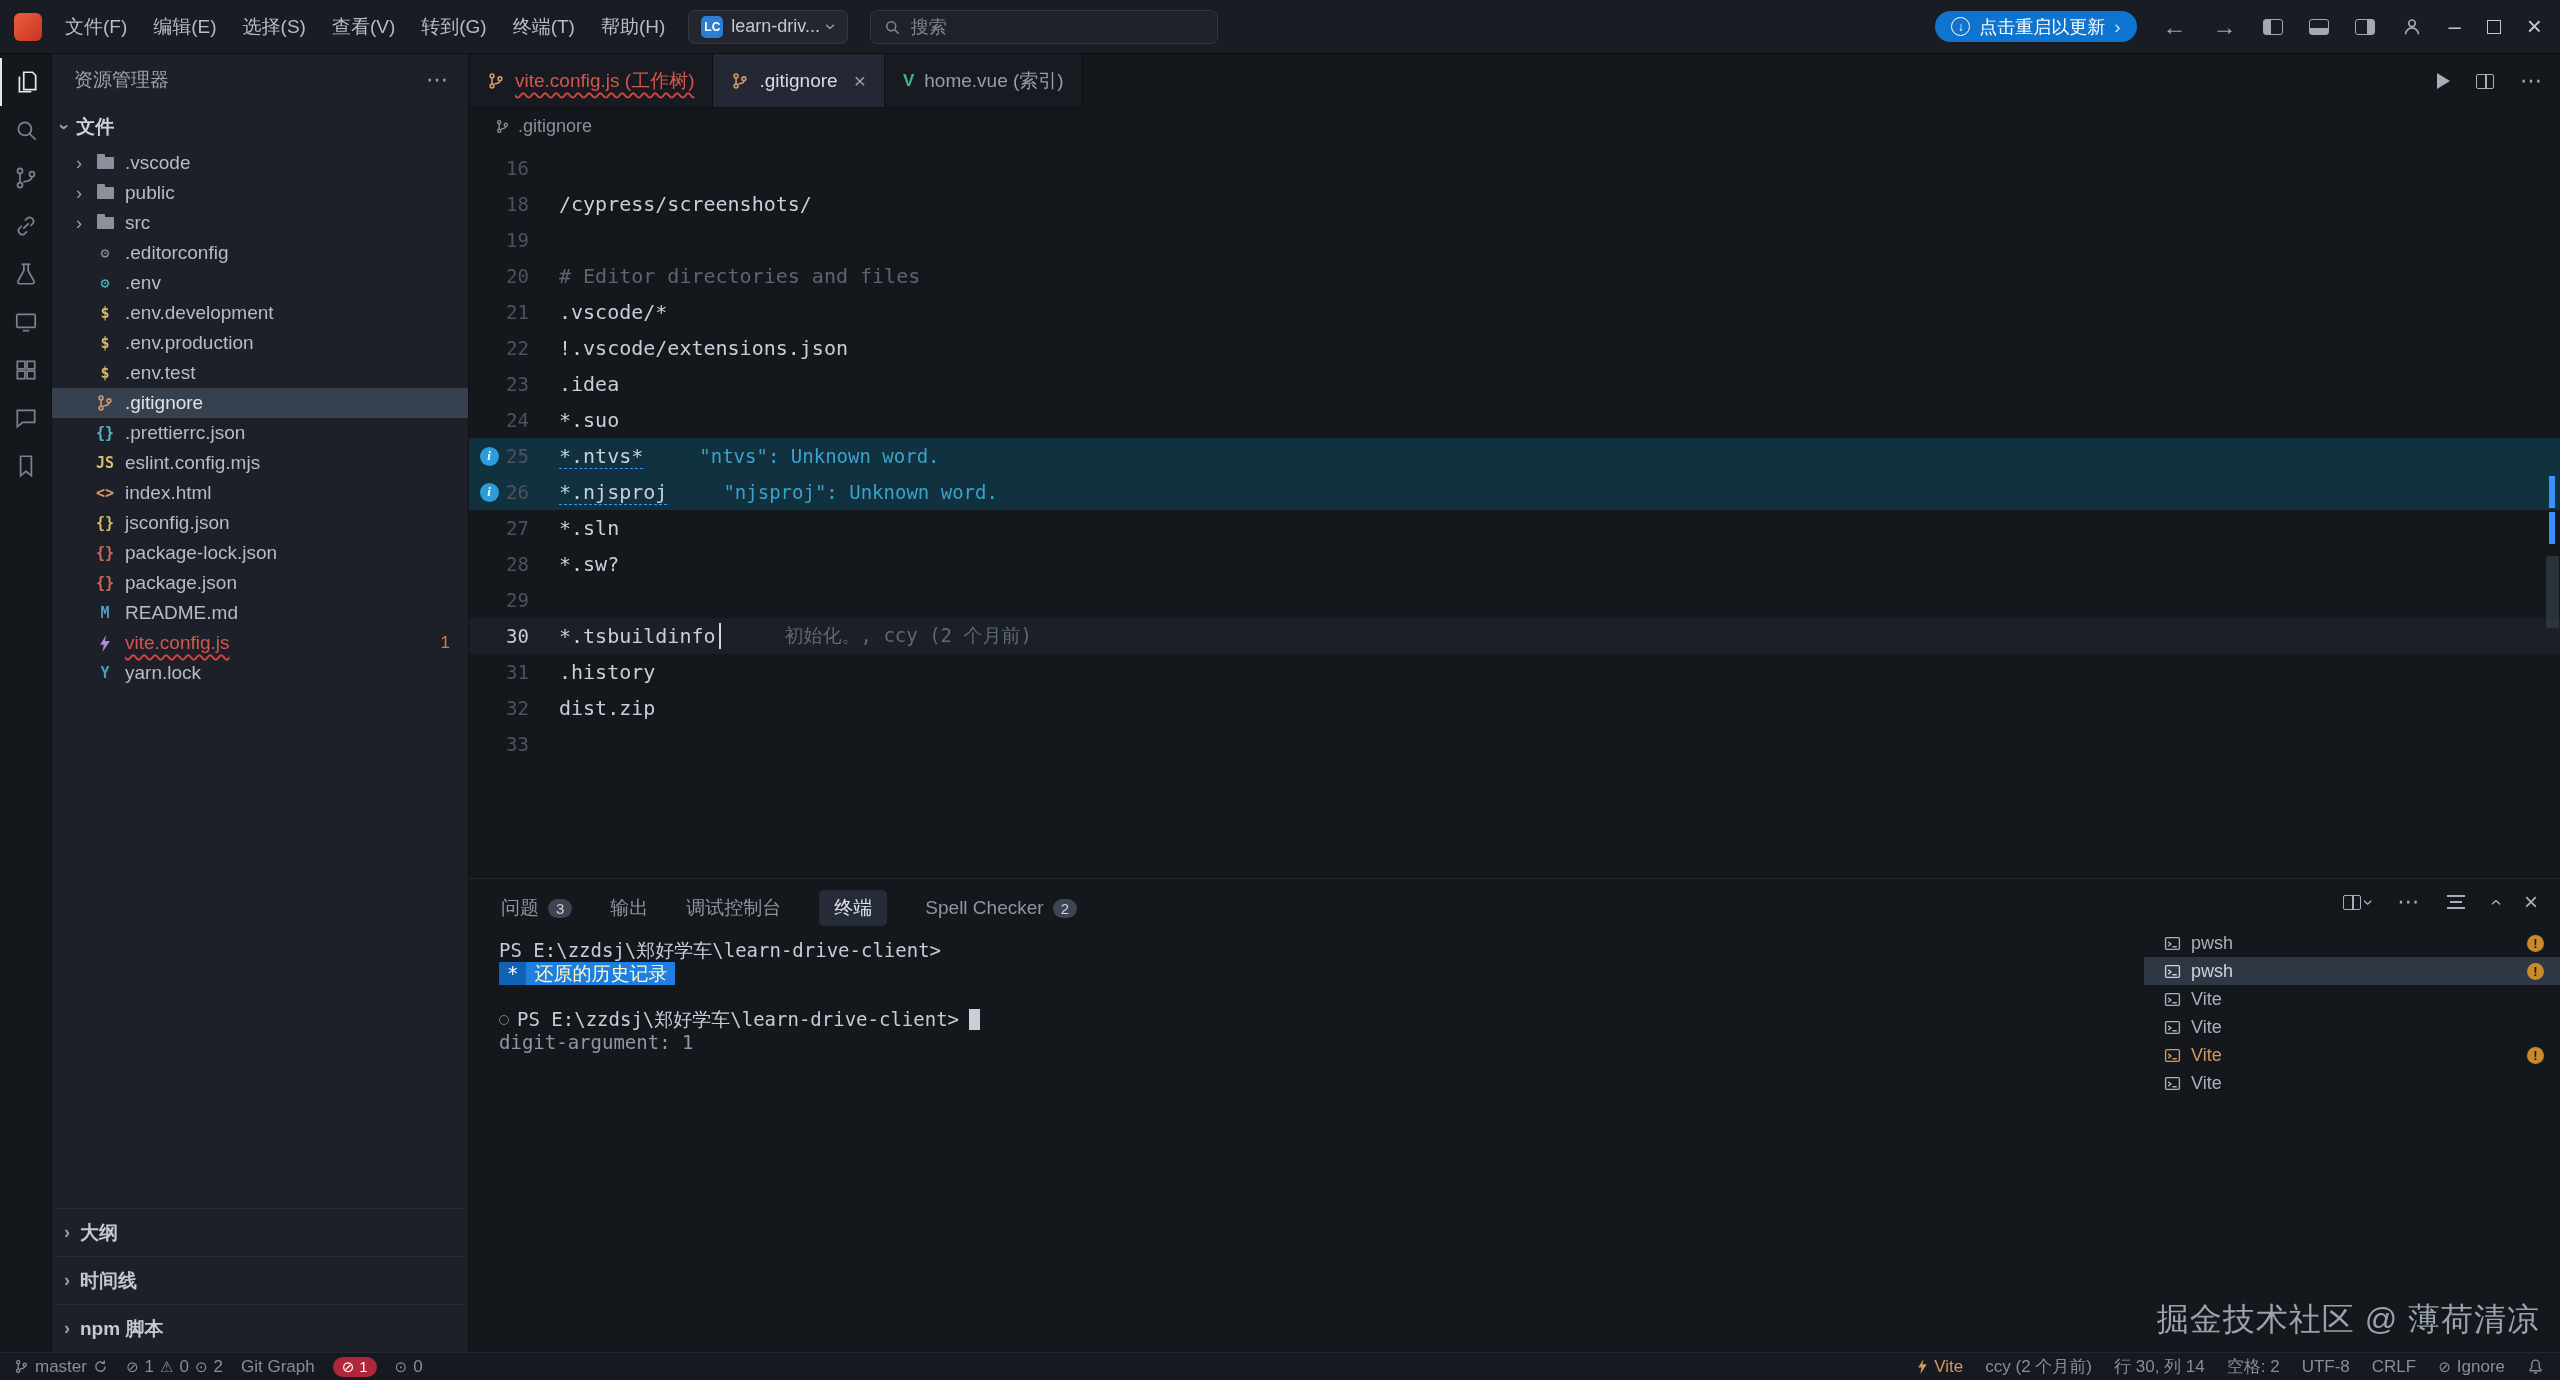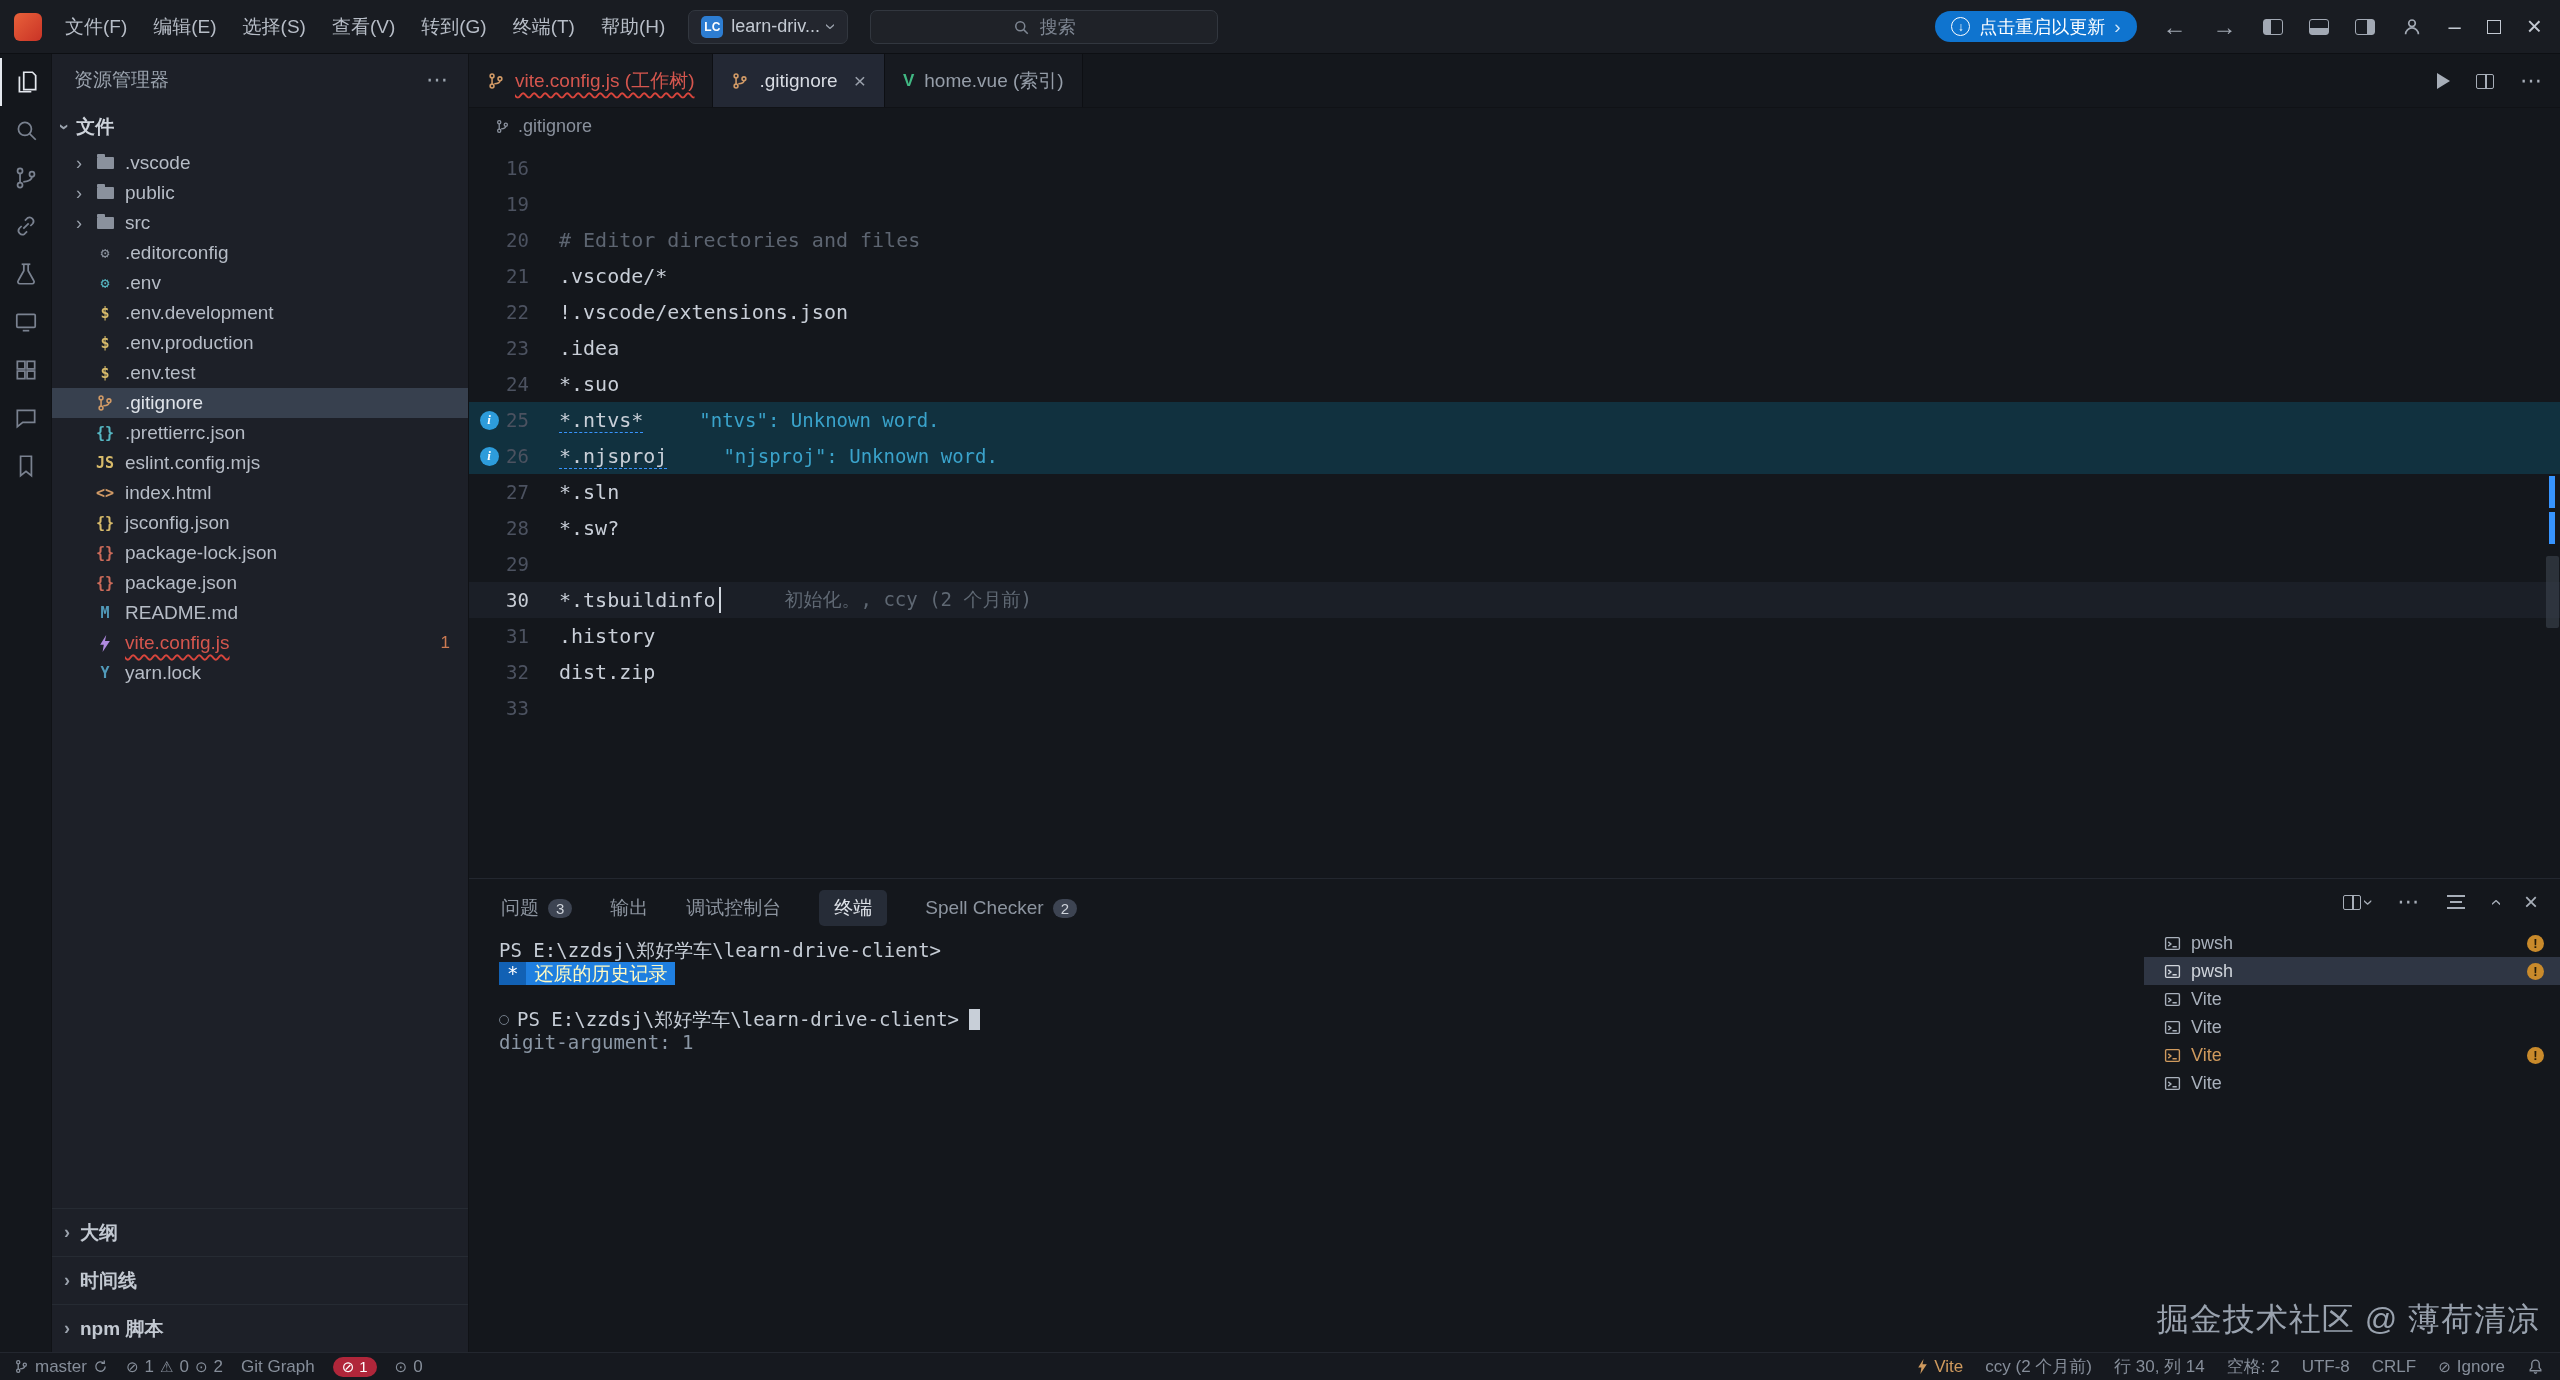--- a/index.html
+++ b/index.html
@@ -9,21 +9,21 @@
 
   
   .titlebar { position:absolute; top:0; left:0; right:0; height:54px; background:#191c22; display:flex; align-items:center; border-bottom:1px solid #0d0f13; }
   .logo { width:28px; height:28px; border-radius:6px; margin:0 10px 0 14px; background:linear-gradient(135deg,#e8613a,#c93326); }
   .menus { display:flex; }
   .menus span { padding:0 13px; font-size:19px; color:#b7bdc7; line-height:54px; cursor:default; }
   .ws-select { display:flex; align-items:center; gap:8px; margin-left:10px; background:#23262e; border:1px solid #32373f; border-radius:7px; height:34px; padding:0 12px; }
   .ws-icon { width:22px; height:22px; border-radius:5px; background:#2d7dd2; color:#fff; font-size:12px; font-weight:bold; display:flex; align-items:center; justify-content:center; }
   .ws-label { font-size:18px; color:#c3c9d2; }
   .chev { display:inline-block; font-size:20px; color:#9aa1ac; transform:rotate(90deg); }
-  .searchbox { display:flex; align-items:center; gap:10px; margin-left:22px; width:348px; height:34px; background:#1f2228; border:1px solid #32373f; border-radius:7px; padding:0 12px; color:#7e8692; font-size:18px;justify-content:center; }
+  .searchbox { display:flex; align-items:center; gap:10px; margin-left:22px; width:348px; height:34px; background:#1f2228; border:1px solid #32373f; border-radius:7px; padding:0 12px; color:#7e8692; font-size:18px; }
   .tb-right { margin-left:auto; display:flex; align-items:center; gap:26px; padding-right:18px; }
   .update-pill { display:flex; align-items:center; gap:9px; background:#0f74cf; color:#fff; border-radius:16px; height:31px; padding:0 16px; font-size:18px; }
   .dl-circle { width:19px; height:19px; border:1.6px solid #fff; border-radius:50%; display:flex; align-items:center; justify-content:center; font-size:12px; color:#fff; }
   .pill-chev { color:#cfe4f7; font-size:19px; }
   .nav-arrow { font-size:24px; color:#a2a9b4; }
   .layout-ic { width:20px; height:16px; border:1.6px solid #a2a9b4; border-radius:3px; position:relative; }
   .layout-ic.left::before  { content:""; position:absolute; left:0; top:0; bottom:0; width:7px; background:#a2a9b4; }
   .layout-ic.bottom::before{ content:""; position:absolute; left:0; right:0; bottom:0; height:6px; background:#a2a9b4; }
   .layout-ic.right::before { content:""; position:absolute; right:0; top:0; bottom:0; width:7px; background:#a2a9b4; }
   .win-min { font-size:22px; color:#c3c9d2; }
@@ -421,20 +421,25 @@
             <path d="M4.5 5.2v5.6M11.5 7.7c0 2.1-2.5 2.6-5 2.8"></path>
           </svg>
         <span>.gitignore</span>
       </div>
 
       <div class="code">
         <div class="cline">
             <span class="gic"></span>
             <span class="lnum">16</span>
             <span class="ltext"></span>
+          </div>
+        <div class="cline">
+            <span class="gic"></span>
+            <span class="lnum">18</span>
+            <span class="ltext">/cypress/screenshots/</span>
           </div>
         <div class="cline">
             <span class="gic"></span>
             <span class="lnum">19</span>
             <span class="ltext"></span>
           </div>
         <div class="cline comment">
             <span class="gic"></span>
             <span class="lnum">20</span>
             <span class="ltext"># Editor directories and files</span>

